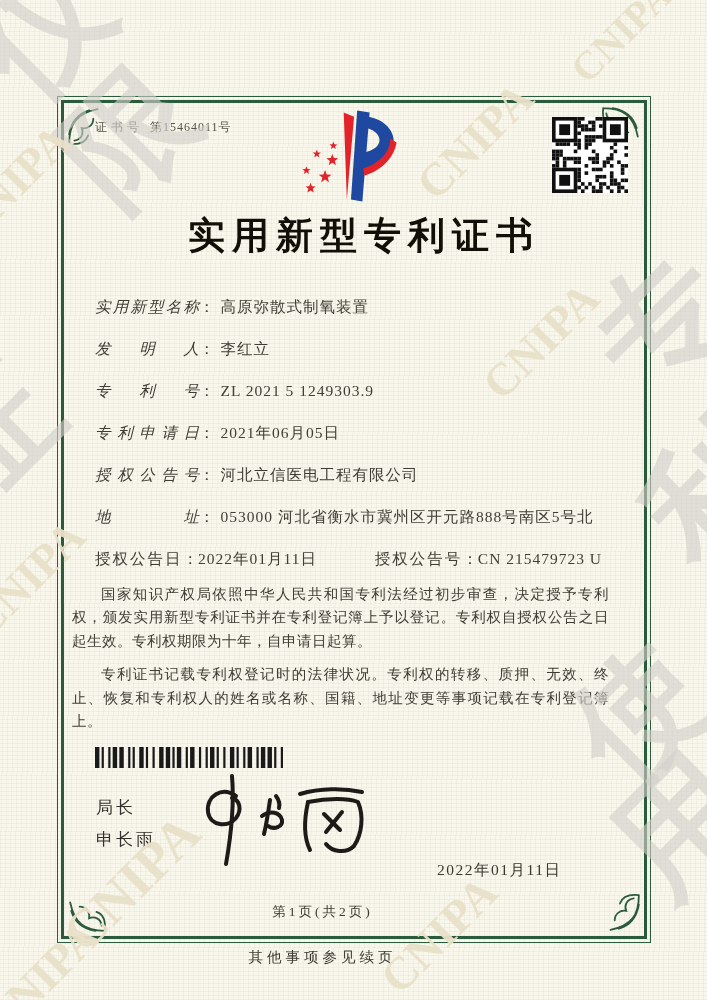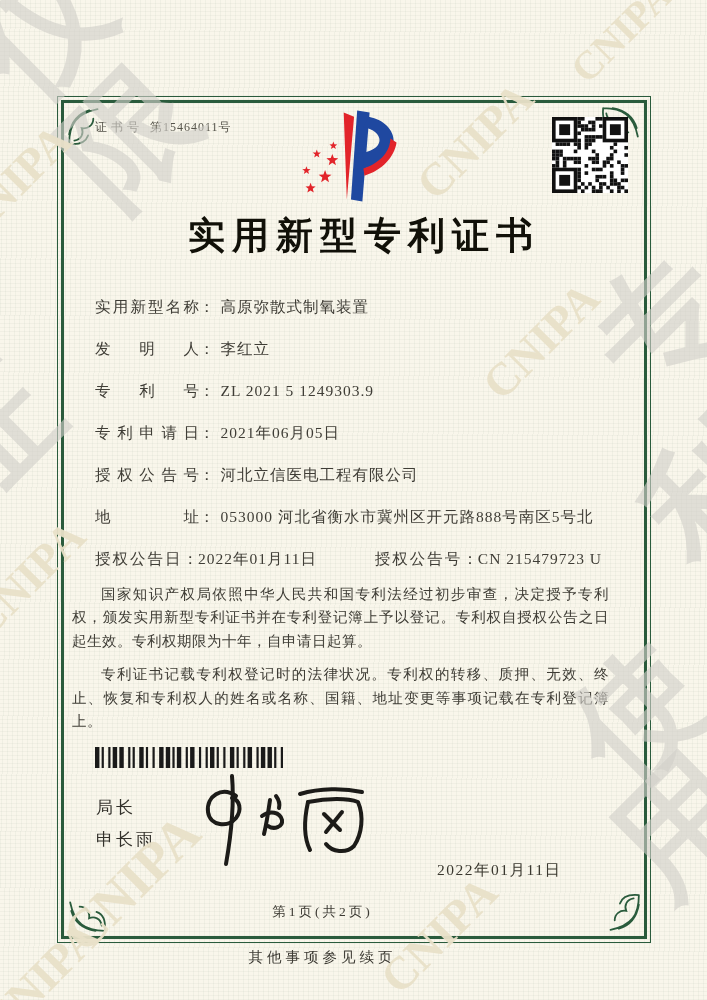--- a/index.html
+++ b/index.html
@@ -39,21 +39,21 @@
   .cert-no{position:absolute;left:95px;top:119px;font-size:12px;letter-spacing:4px;color:#55534a;}
   .cert-no .num{letter-spacing:1px;}
   #qr{position:absolute;left:552px;top:117px;}
   #logo{position:absolute;left:294px;top:106px;}
   .cert-title{
     position:absolute;left:68px;top:211px;width:592px;text-align:center;
     font-size:37px;font-weight:bold;letter-spacing:7px;color:#111008;
   }
   .fields{position:absolute;left:95px;top:297px;width:520px;}
   .frow{height:22px;margin-bottom:20px;font-size:15.5px;white-space:nowrap;}
-  .flabel{display:inline-block;width:104px;text-align:justify;text-align-last:justify;vertical-align:top;}
+  .flabel{display:inline-block;width:104px;text-align:justify;text-align-last:justify;vertical-align:top;font-style:italic;}
   .fcolon{margin-right:6px;}
   .fvalue{letter-spacing:1px;}
   .grant-row{margin-top:18px;font-size:15.5px;white-space:nowrap;}
   .glabel{letter-spacing:2px;}
   .grant-no{margin-left:54px;}
   .paras{position:absolute;left:72px;top:583px;width:537px;}
   .paras p{margin:0 0 10px 0;text-indent:2em;font-size:14.5px;line-height:1.62;
            text-align:justify;letter-spacing:.5px;color:#3e3c35;}
   #barcode{position:absolute;left:95px;top:747px;}
   .issuer-title{position:absolute;left:96px;top:796px;font-size:17px;letter-spacing:3px;color:#33312b;}

